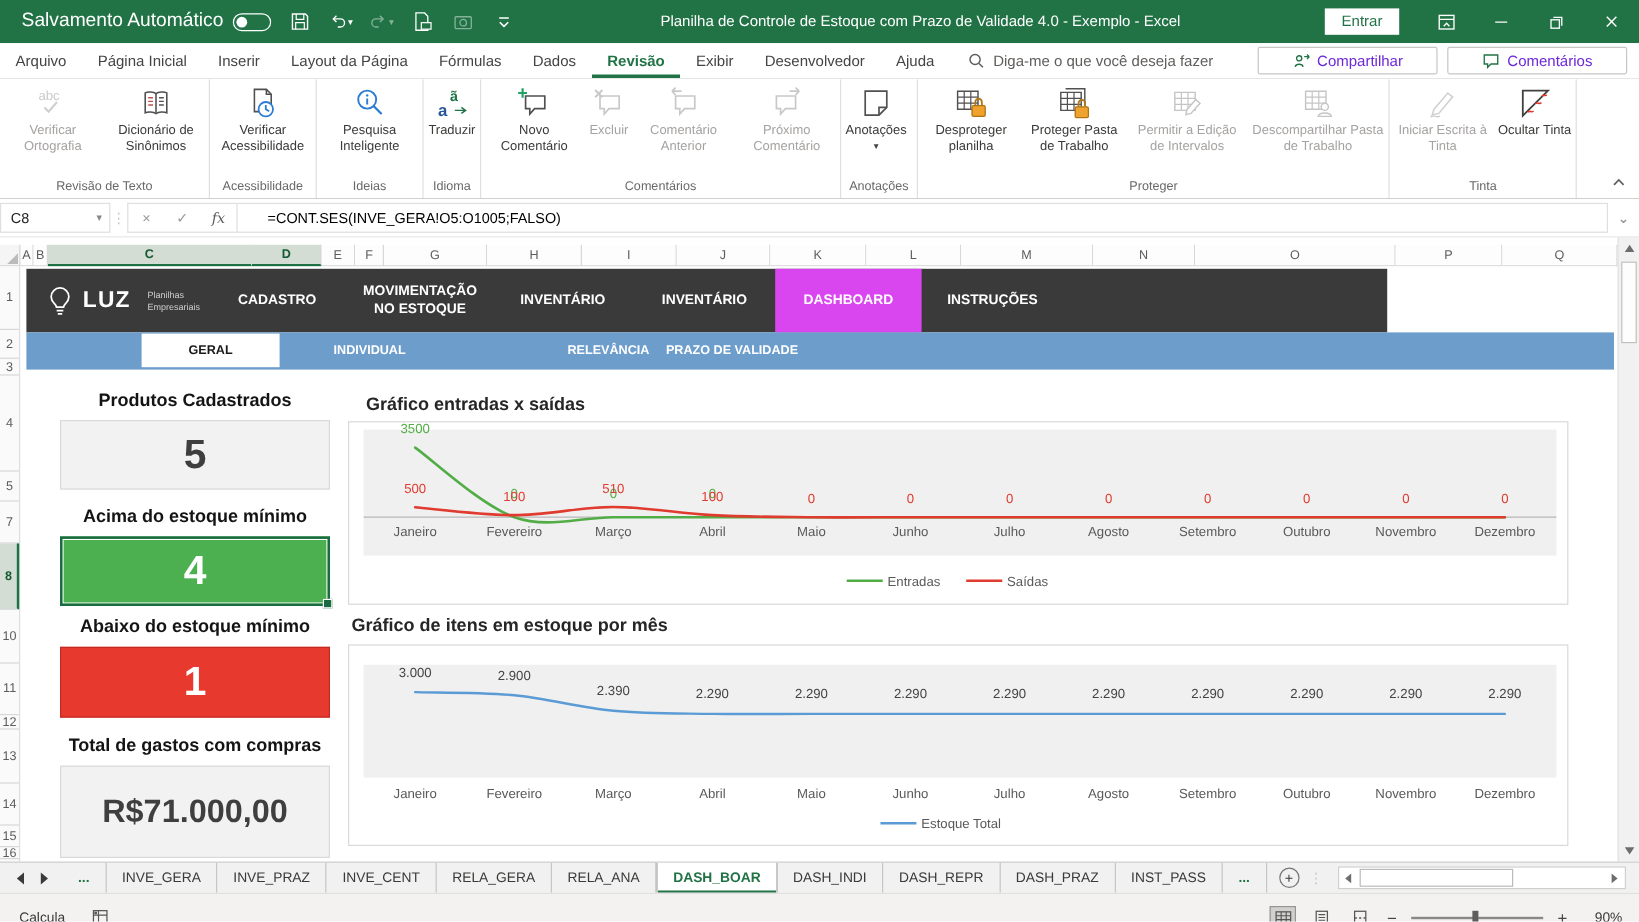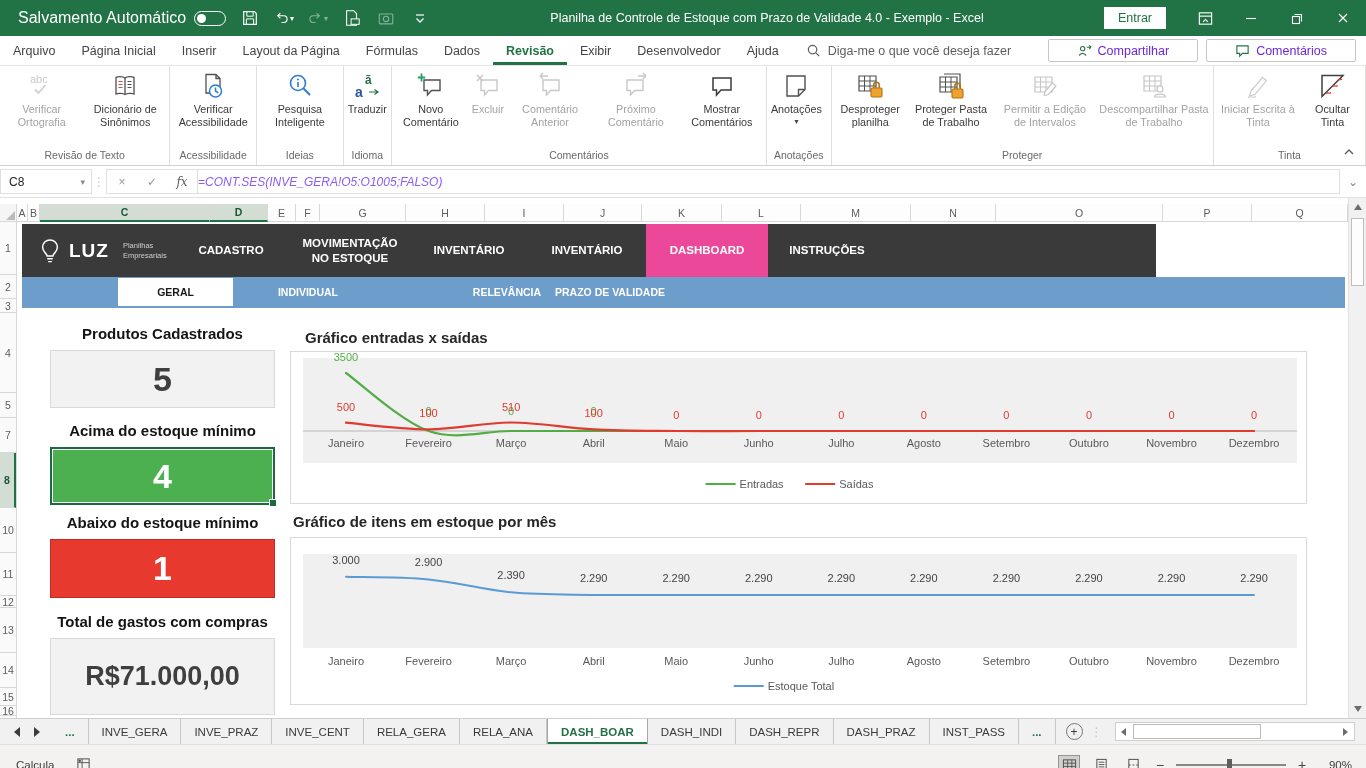--- a/index.html
+++ b/index.html
@@ -44,21 +44,21 @@
   .collapse-ribbon { position:absolute; right:8px; top:144px; width:18px; height:16px; display:flex; align-items:center; justify-content:center; cursor:pointer; }
 
   
   .formula-bar { position:absolute; left:0; top:166px; width:1366px; height:32px; background:#fff; display:flex; align-items:stretch; border-bottom:1px solid #e1e1e1; padding:3px 0; }
   .name-box { width:92px; border:1px solid #e1dfdd; display:flex; align-items:center; padding-left:8px; font-size:12px; color:#222; }
   .name-box .dd { margin-left:auto; padding-right:6px; color:#8a8886; font-size:9px; }
   .fb-dots { width:14px; display:flex; align-items:center; justify-content:center; color:#c8c6c4; }
   .fb-btns { display:flex; align-items:center; border:1px solid #e1dfdd; border-right:none; }
   .fb-btn { width:30px; text-align:center; color:#9a9896; font-size:12px; cursor:pointer; }
   .fb-fx { font-family:"DejaVu Serif","Liberation Serif",serif; font-style:italic; color:#5f5d5b; }
-  .formula-input { flex:1; border:1px solid #e1dfdd; display:flex; align-items:center; padding-left:0; font-size:12px; color:#8b5cf6;font-style:italic; }
+  .formula-input { flex:1; border:1px solid #e1dfdd; display:flex; align-items:center; padding-left:25px; font-size:12px; color:#000000; }
   .fb-expand { width:26px; display:flex; align-items:center; justify-content:center; color:#8a8886; }
 
   
   .col-headers { position:absolute; left:0; top:198px; width:1348px; height:24px; display:flex; align-items:flex-end; background:#fff; }
   .corner { width:17px; height:18px; background:#f5f5f5; border-right:1px solid #d8d8d8; border-bottom:1px solid #d8d8d8; position:relative; }
   .corner::after { content:""; position:absolute; right:1px; bottom:1px; border-left:9px solid transparent; border-bottom:9px solid #bdbbb9; }
   .col-list { display:flex; height:18px; }
   .col-hdr { height:18px; display:flex; align-items:center; justify-content:center; font-size:10.5px; color:#5c5c5c; border-right:1px solid #d8d8d8; border-bottom:1px solid #d8d8d8; background:#fdfdfd; }
   .col-hdr[data-selected="true"] { background:#d3ddd3; border-bottom:2px solid #1e7145; color:#155a33; font-weight:bold; }
   .col-hdr:nth-of-type(1){width:11px}.col-hdr:nth-of-type(2){width:12px}.col-hdr:nth-of-type(3){width:170px}
@@ -82,21 +82,21 @@
   .grid-area { position:absolute; left:17px; top:222px; width:1331px; height:496px; background:#fff; overflow:hidden; }
   .nav-bar { position:absolute; left:5px; top:2px; width:1134px; height:53px; background:#3a3a3a; display:flex; align-items:stretch; }
   .logo { display:flex; align-items:center; gap:7px; padding:0 18px 0 16px; width:150px; }
   .logo-text { color:#fff; font-size:19px; letter-spacing:1px; font-weight:bold; }
   .logo-div { width:1px; height:26px; background:#8a8a8a; }
   .logo-tag { color:#cfcfcf; font-size:7.5px; line-height:1.25; }
   .nav-items { display:flex; align-items:stretch; }
   .nav-item { display:flex; align-items:center; justify-content:center; text-align:center; color:#fff; font-weight:bold; font-size:11.5px; line-height:1.25; padding:0 6px; cursor:pointer; }
   .nav-item:nth-of-type(1){width:118px}.nav-item:nth-of-type(2){width:120px}.nav-item:nth-of-type(3){width:118px}
   .nav-item:nth-of-type(4){width:118px}.nav-item:nth-of-type(5){width:122px}.nav-item:nth-of-type(6){width:118px}
-  .nav-item[data-active="true"] { background:#ec4899; }
+  .nav-item[data-active="true"] { background:#d946ef; }
   .subnav { position:absolute; left:5px; top:55px; width:1323px; height:31px; background:#6d9dcb; }
   .subnav-item { position:absolute; top:1px; bottom:2px; display:flex; align-items:center; justify-content:center; color:#fff; font-weight:bold; font-size:10.5px; cursor:pointer; }
   .subnav-item[data-active="true"] { background:#fff; color:#1a1a1a; }
   .subnav-item:nth-of-type(1){left:96px;width:115px}
   .subnav-item:nth-of-type(2){left:226px;width:120px}
   .subnav-item:nth-of-type(3){left:425px;width:120px}
   .subnav-item:nth-of-type(4){left:518px;width:140px}
 
   .kpi { position:absolute; left:33px; width:225px; }
   .kpi:nth-of-type(1){top:103px}.kpi:nth-of-type(2){top:200px}.kpi:nth-of-type(3){top:292px}.kpi:nth-of-type(4){top:391px}
@@ -418,28 +418,20 @@
       <div class="ribbon-btn" data-disabled="true">
         <span class="rb-icon">
             <svg viewBox="0 0 28 28">
               <path d="M5 8h16v10.5h-8.5L8.5 23v-4.5H5z" fill="#fff" stroke="#777" stroke-width="1.4"></path>
               <path d="M16 4h8m0 0-3-3m3 3-3 3" fill="none" stroke="#777" stroke-width="1.4"></path>
             </svg>
           </span>
         <span>Próximo Comentário</span>
       </div>
 
-      <div class="ribbon-btn">
-        <span class="rb-icon">
-            <svg viewBox="0 0 28 28">
-              <path d="M5 6h18v12H13l-4.5 5v-5H5z" fill="#fff" stroke="#3b3a39" stroke-width="1.5"></path>
-            </svg>
-          </span>
-        <span>Mostrar Comentários</span>
-      </div>
     </div>
     <div class="rgroup-label">Comentários</div>
   </div>
   <div class="rgroup">
     <div class="rbuttons">
       <div class="ribbon-btn" data-dropdown="true">
         <span class="rb-icon">
             <svg viewBox="0 0 28 28">
               <path d="M5 4h18v13.5L16.5 24H5z" fill="#fff" stroke="#505050" stroke-width="1.4"></path>
               <path d="M23 17.5h-6.5V24" fill="none" stroke="#505050" stroke-width="1.4"></path>

